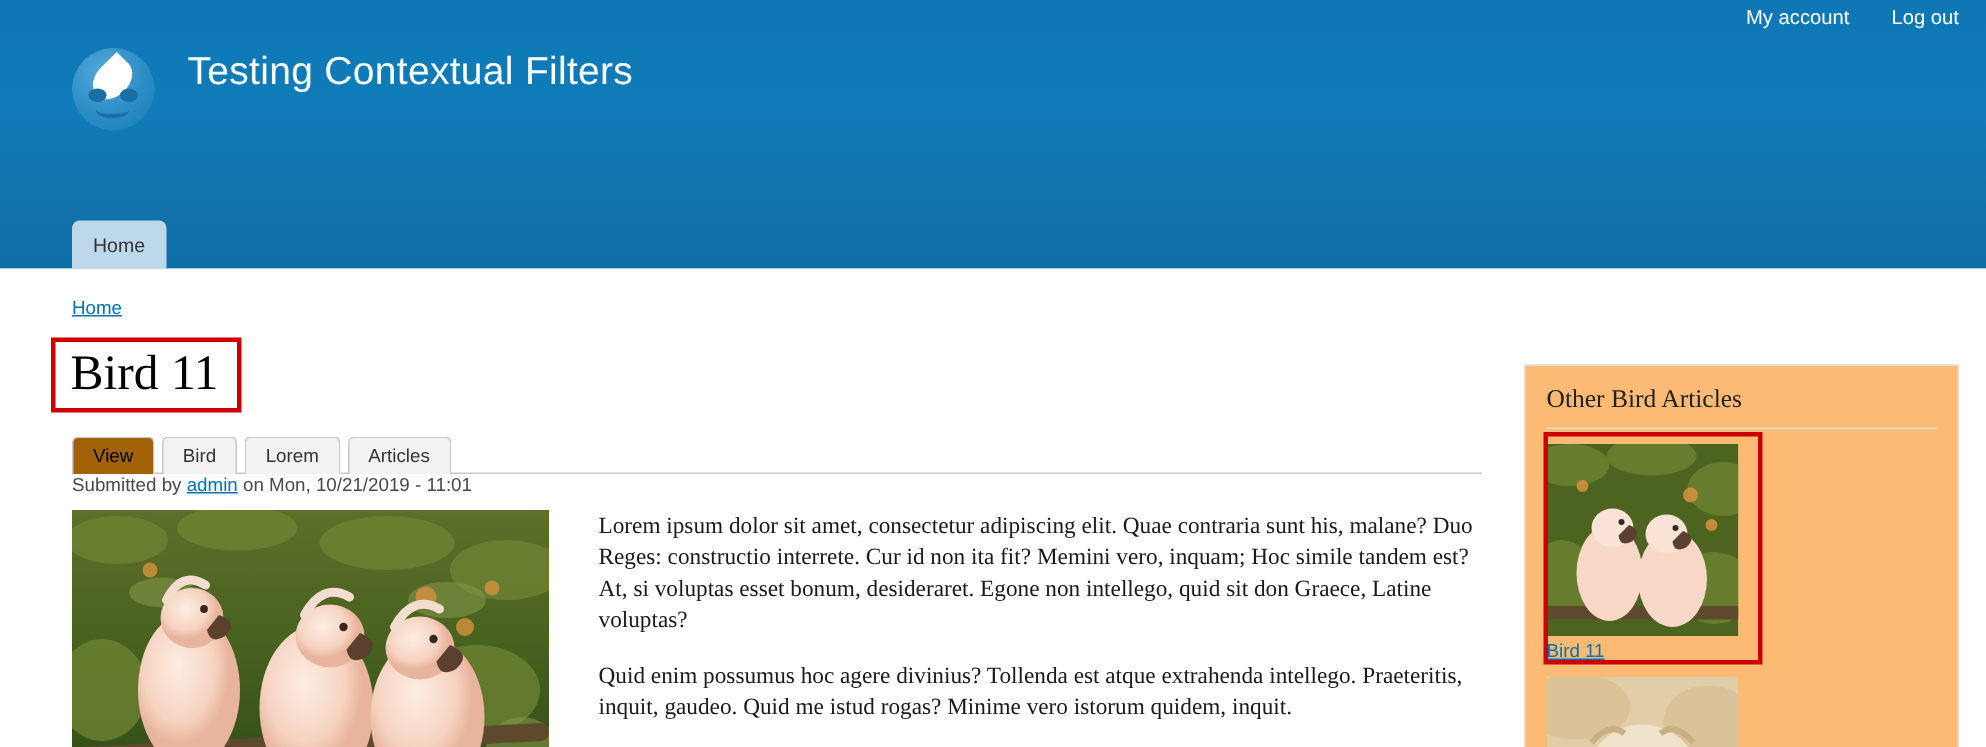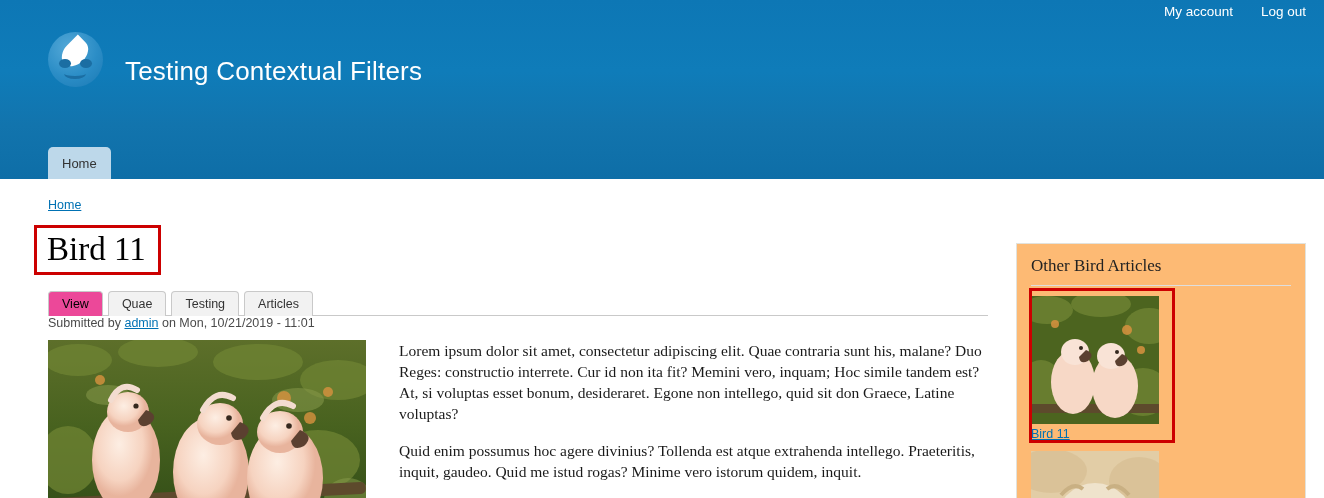--- a/index.html
+++ b/index.html
@@ -34,21 +34,21 @@
     font-size: 13.5px;
     text-decoration: none;
     line-height: 20px;
   }
 
   .brand {
     position: absolute;
     left: 48px;
     top: 32px;
     display: flex;
-    align-items: flex-end;
+    align-items: flex-start;
   }
   .logo {
     width: 55px;
     height: 55px;
     border-radius: 50%;
     background: #2a8fc9;
     background: radial-gradient(circle at 38% 30%, #54a9d8 0%, #2b8dc6 55%, #1b79b4 100%);
     position: relative;
     overflow: hidden;
     flex: 0 0 auto;
@@ -171,21 +171,21 @@
     background: #f2f2f2;
     border: 1px solid #c9c9c9;
     border-bottom: none;
     border-radius: 4px 4px 0 0;
     padding: 5px 13px 5px 13px;
     text-decoration: none;
     position: relative;
     top: 1px;
   }
   .tabs .tab-item.active {
-    background: #ec4899;
+    background: #a16207;
     color: #000000;
   }
 
   .submitted {
     font-size: 12.5px;
     color: #4a4a4a;
   }
   .submitted a { color: #0071b3; text-decoration: underline; }
 
   .article {
@@ -299,22 +299,22 @@
   </div>
 
   <div class="main-col">
 
     <div class="title-box">
       <h1 class="page-title">Bird 11</h1>
     </div>
 
     <div class="tabs">
       <a href="#" class="tab-item active">View</a>
-      <a href="#" class="tab-item">Quae</a>
-      <a href="#" class="tab-item">Testing</a>
+      <a href="#" class="tab-item">Bird</a>
+      <a href="#" class="tab-item">Lorem</a>
       <a href="#" class="tab-item">Articles</a>
     </div>
 
     <div class="submitted">
       <span>Submitted by</span>
       <a href="#">admin</a>
       <span>on Mon, 10/21/2019 - 11:01</span>
     </div>
 
     <div class="article">

